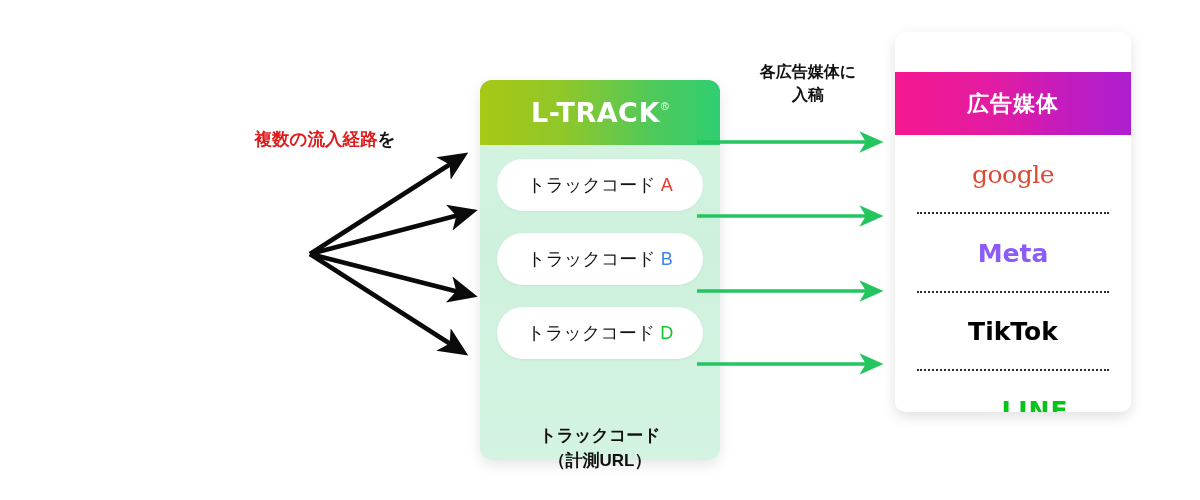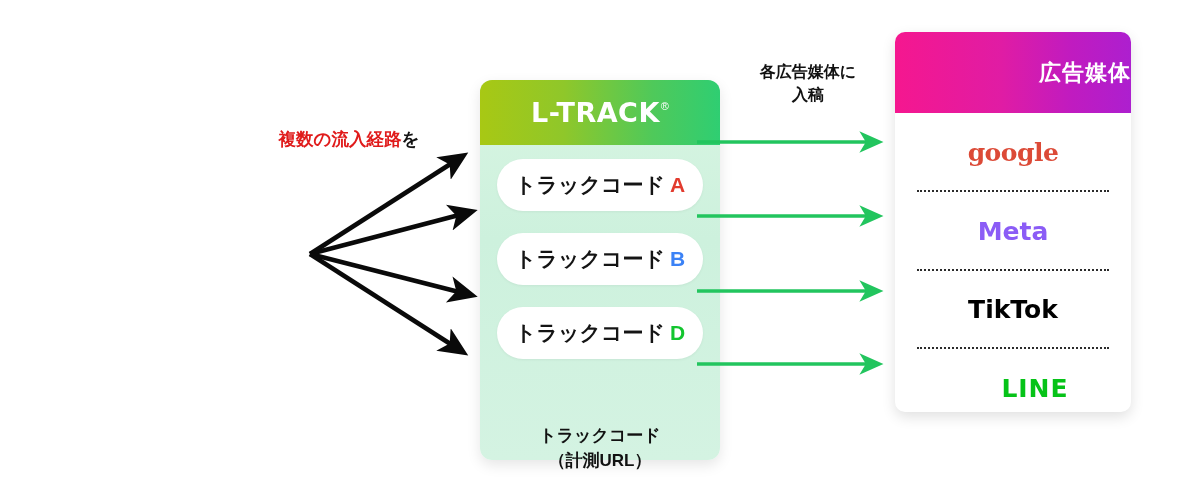--- a/index.html
+++ b/index.html
@@ -37,21 +37,21 @@
   #lp-label {
     color: #ffffff;
     font-size: 23px;
     font-weight: bold;
     letter-spacing: 0.5px;
   }
 
   
   #flow-note {
     position: absolute;
-    left: 244px;
+    left: 220px;
     top: 127px;
     width: 210px;
     text-align: center;
     font-size: 17.5px;
     font-weight: bold;
     line-height: 1.42;
     color: #111111;
   }
   #flow-note .hl { color: #e01b1b; }
 
@@ -110,22 +110,22 @@
     height: 52px;
     background: #ffffff;
     border-radius: 26px;
     display: flex;
     align-items: center;
     justify-content: center;
     margin-bottom: 22px;
     box-shadow: 0 1px 3px rgba(0,0,0,0.05);
   }
   .track-card-text {
-    font-size: 21px;
-    font-weight: bold;
+    font-size: 18px;
+    font-weight: normal;
     color: #141414;
     white-space: nowrap;
   }
   .track-card-text .code { margin-left: 5px; }
 
   
   #track-caption {
     position: absolute;
     left: 470px;
     top: 424px;
@@ -166,25 +166,26 @@
     left: 895px;
     top: 32px;
     width: 236px;
     height: 380px;
     border-radius: 10px;
     background: #ffffff;
     box-shadow: 0 5px 14px rgba(0,0,0,0.12);
     overflow: hidden;
   }
   #media-header {
-    height: 81px;
+    height: 63px;
     background: linear-gradient(90deg, #f5178f 0%, #e01ca4 45%, #c01bc0 75%, #ad1fcf 100%);
     display: flex;
     align-items: center;
-    justify-content: flex-end;
+    justify-content: center;
+    margin-top: 40px;
   }
   #media-header-title {
     color: #ffffff;
     font-size: 22px;
     font-weight: bold;
     letter-spacing: 1px;
   }
   #media-list {
     height: 315px;
     display: flex;
@@ -205,21 +206,21 @@
   .media-divider {
     position: absolute;
     left: 22px;
     right: 22px;
     bottom: 0;
     height: 0;
     border-bottom: 2.5px dotted #2b2b2b;
   }
   .media-row:last-child .media-divider { display: none; }
 
-  .m-google { font-family: "DejaVu Serif", serif; font-weight: bold; letter-spacing: -0.5px; }
+  .m-google { font-family: "DejaVu Serif", serif; font-weight: normal; letter-spacing: -0.5px; }
   .m-meta { font-family: "DejaVu Sans", sans-serif; }
   .m-tiktok { font-family: "DejaVu Sans", sans-serif; }
   .m-line { font-family: "DejaVu Sans", sans-serif; letter-spacing: 1px; margin-left: 44px; }
 </style>
 </head>
 <body>
 
 <div id="stage">
 
 

